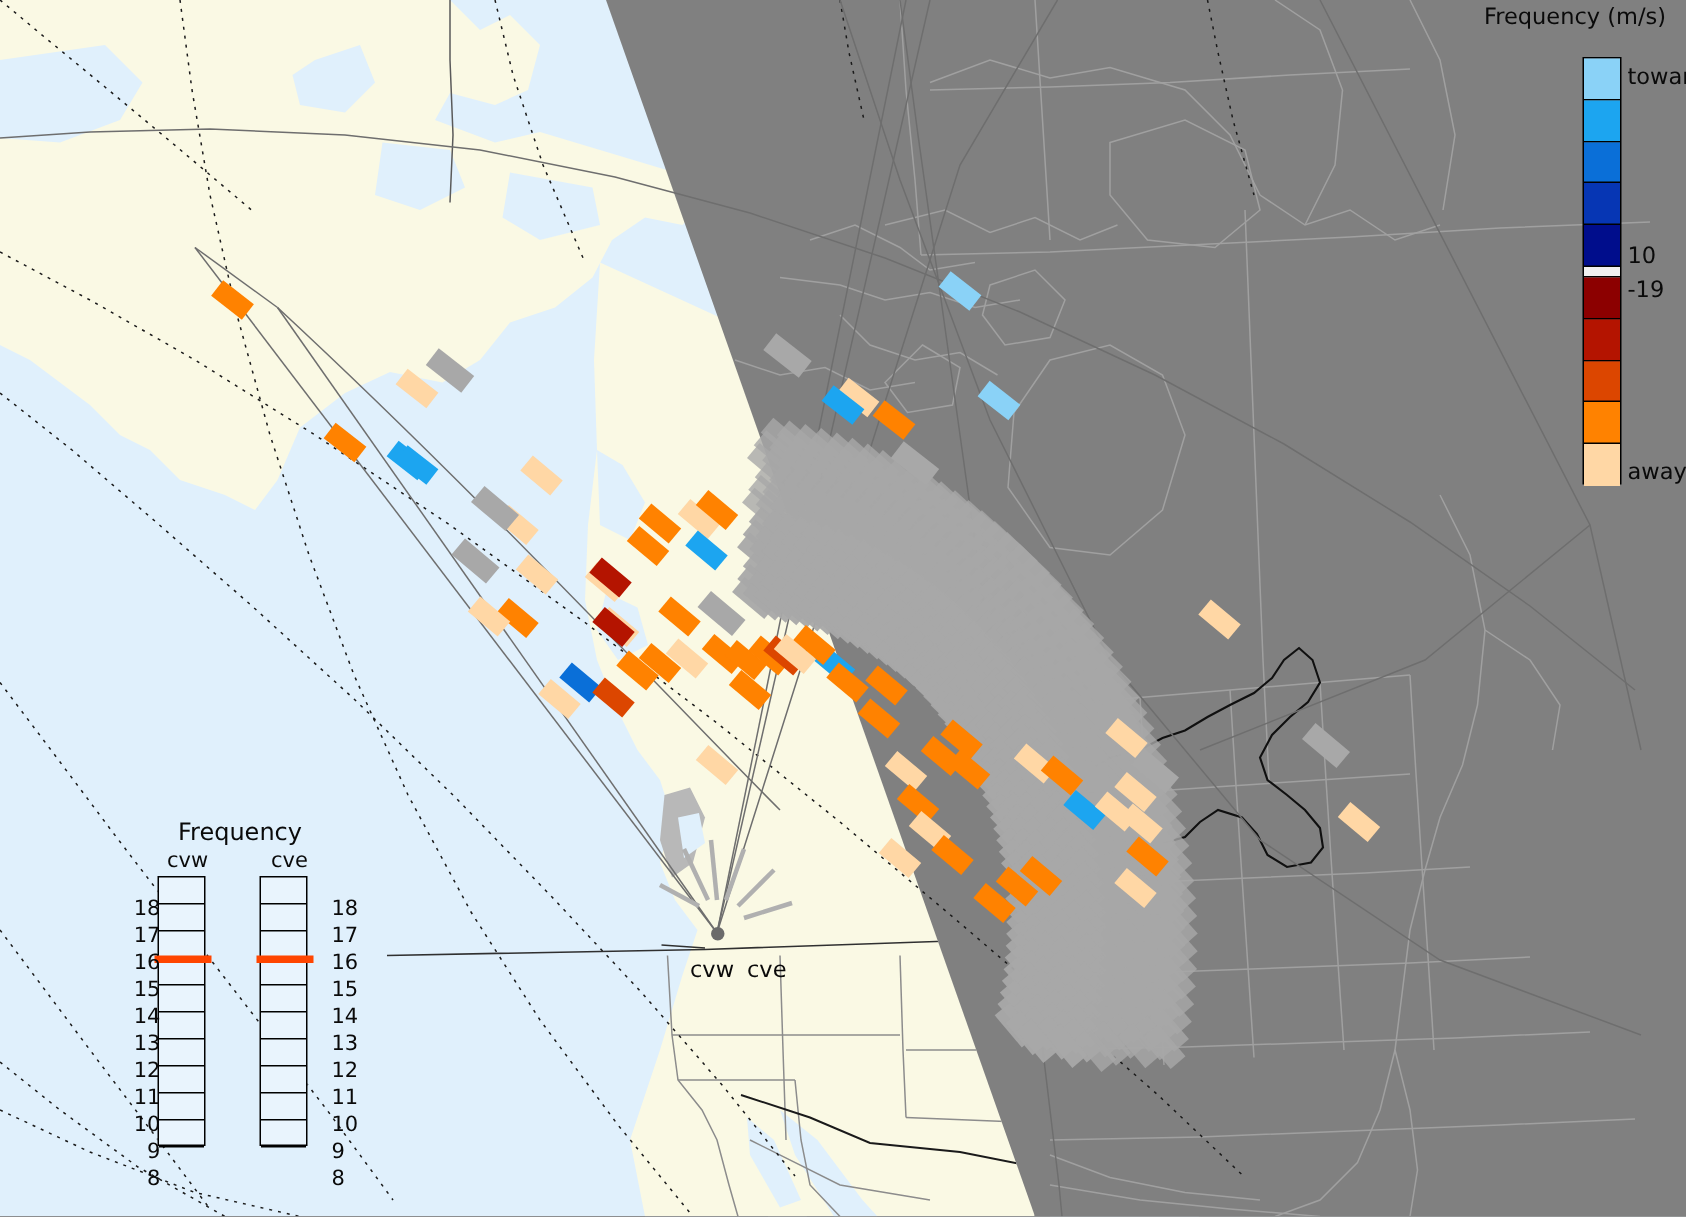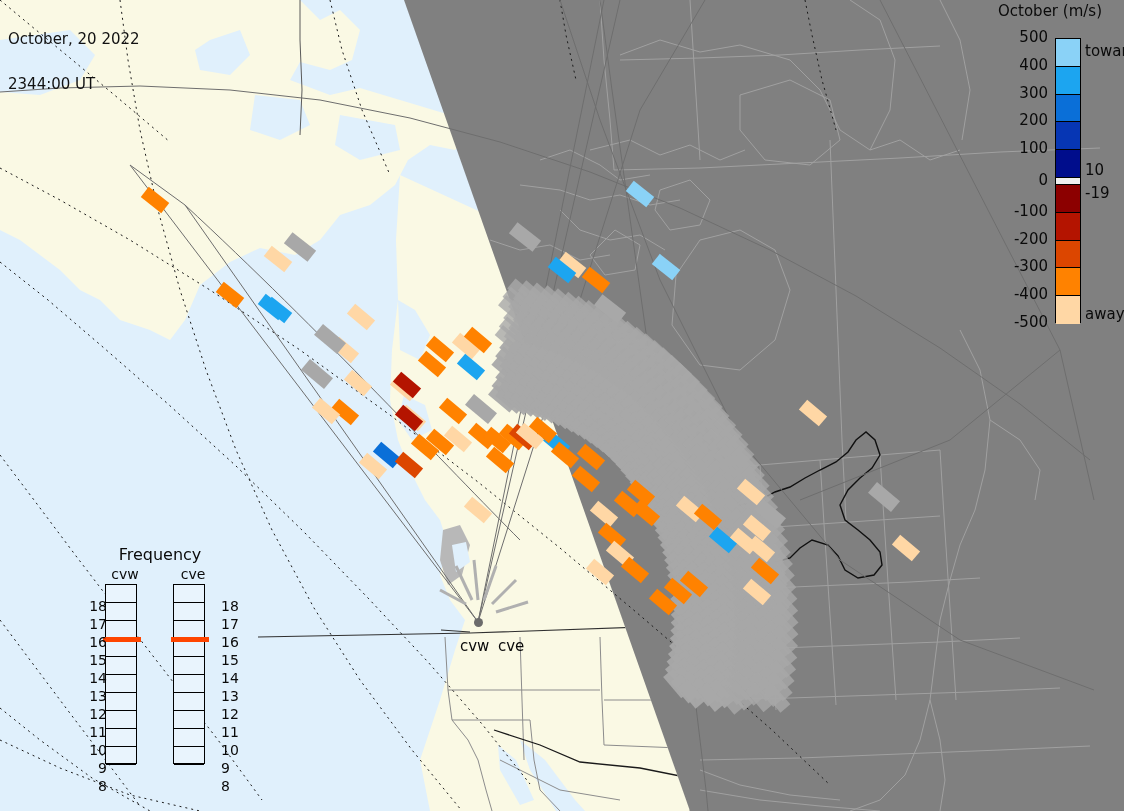--- a/index.html
+++ b/index.html
@@ -905,52 +905,35 @@
           <rect x="653" y="260.5" width="26" height="13" fill="#8ad2f7" transform="rotate(38,666,267)"></rect>
           <rect x="510" y="230" width="30" height="14" fill="#a8a8a8" transform="rotate(38,525,237)"></rect>
           <rect x="595" y="302" width="30" height="14" fill="#a8a8a8" transform="rotate(38,610,309)"></rect>
           <rect x="265" y="303.5" width="26" height="13" fill="#1ca5f0" transform="rotate(38,278,310)"></rect>
           <rect x="394" y="378.5" width="26" height="13" fill="#b41400" transform="rotate(40,407,385)"></rect>
           <rect x="396" y="411.5" width="26" height="13" fill="#b41400" transform="rotate(40,409,418)"></rect>
         </g>
     </svg>
   </div>
 
-  <div id="datestamp">
-    <div>October, 20 2022</div>
-    <div>2344:00 UT</div>
-  </div>
 
   <div id="cbar-wrap">
-    <div id="cbar-title">October (m/s)</div>
+    <div id="cbar-title">Frequency (m/s)</div>
     <div id="cbar">
         <div class="cb-band" style="background: rgb(138, 210, 247); height: 27.8px;"></div>
         <div class="cb-band" style="background: rgb(28, 165, 240); height: 27.8px;"></div>
         <div class="cb-band" style="background: rgb(10, 111, 216); height: 27.8px;"></div>
         <div class="cb-band" style="background: rgb(6, 54, 180); height: 27.8px;"></div>
         <div class="cb-band" style="background: rgb(0, 13, 140); height: 27.8px;"></div>
         <div class="cb-band" style="background: rgb(240, 240, 240); height: 7px;"></div>
         <div class="cb-band" style="background: rgb(140, 0, 0); height: 27.8px;"></div>
         <div class="cb-band" style="background: rgb(180, 20, 0); height: 27.8px;"></div>
         <div class="cb-band" style="background: rgb(220, 70, 0); height: 27.8px;"></div>
         <div class="cb-band" style="background: rgb(255, 130, 0); height: 27.8px;"></div>
         <div class="cb-band" style="background: rgb(255, 215, 165); height: 27.8px;"></div>
-      </div>
-    <div id="cbar-ticks">
-        <div class="cb-tick" style="top: 0px;">500</div>
-        <div class="cb-tick" style="top: 27.8px;">400</div>
-        <div class="cb-tick" style="top: 55.6px;">300</div>
-        <div class="cb-tick" style="top: 83.4px;">200</div>
-        <div class="cb-tick" style="top: 111.2px;">100</div>
-        <div class="cb-tick" style="top: 142.5px;">0</div>
-        <div class="cb-tick" style="top: 173.8px;">-100</div>
-        <div class="cb-tick" style="top: 201.6px;">-200</div>
-        <div class="cb-tick" style="top: 229.4px;">-300</div>
-        <div class="cb-tick" style="top: 257.2px;">-400</div>
-        <div class="cb-tick" style="top: 285px;">-500</div>
       </div>
     <div id="cbar-side">
         <div class="cb-side" style="top: 14px;">toward</div>
         <div class="cb-side" style="top: 133px;">10</div>
         <div class="cb-side" style="top: 156px;">-19</div>
         <div class="cb-side" style="top: 277px;">away</div>
       </div>
   </div>
 
   <div id="freq">

